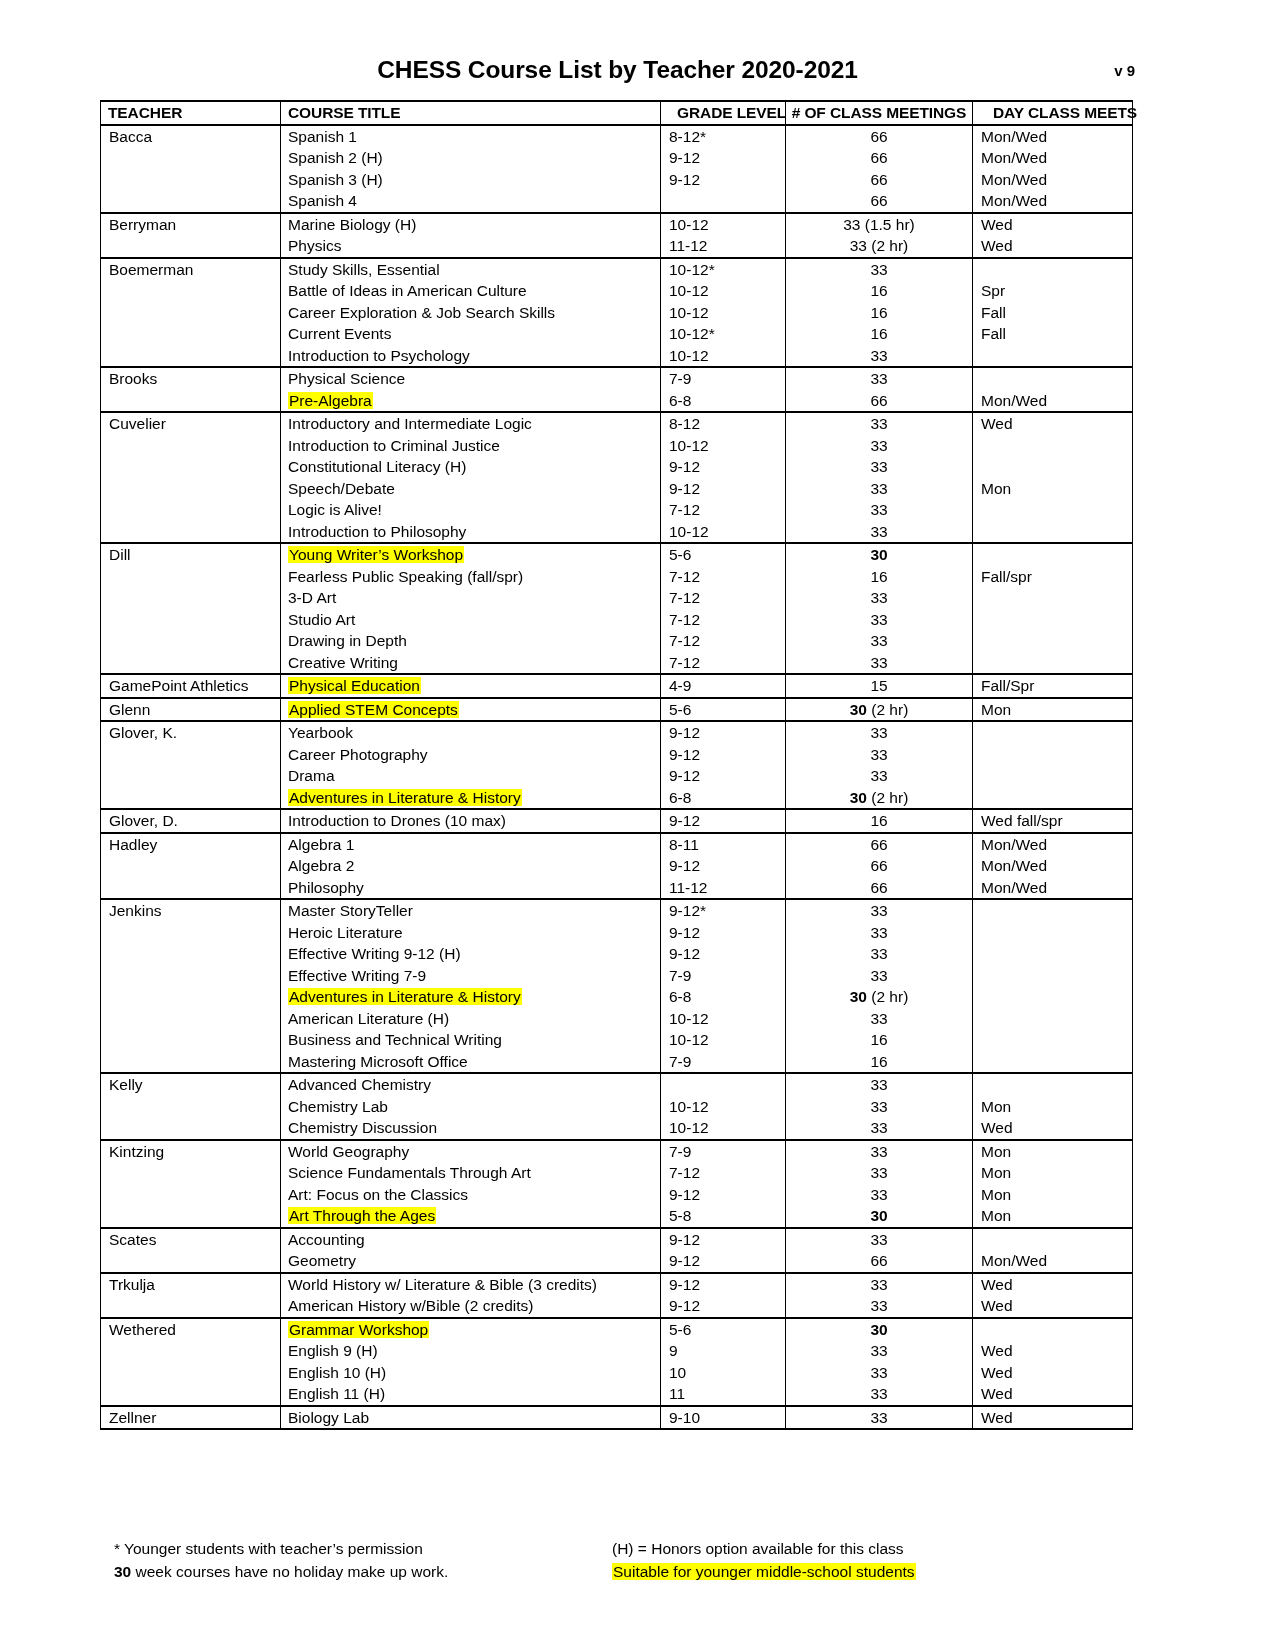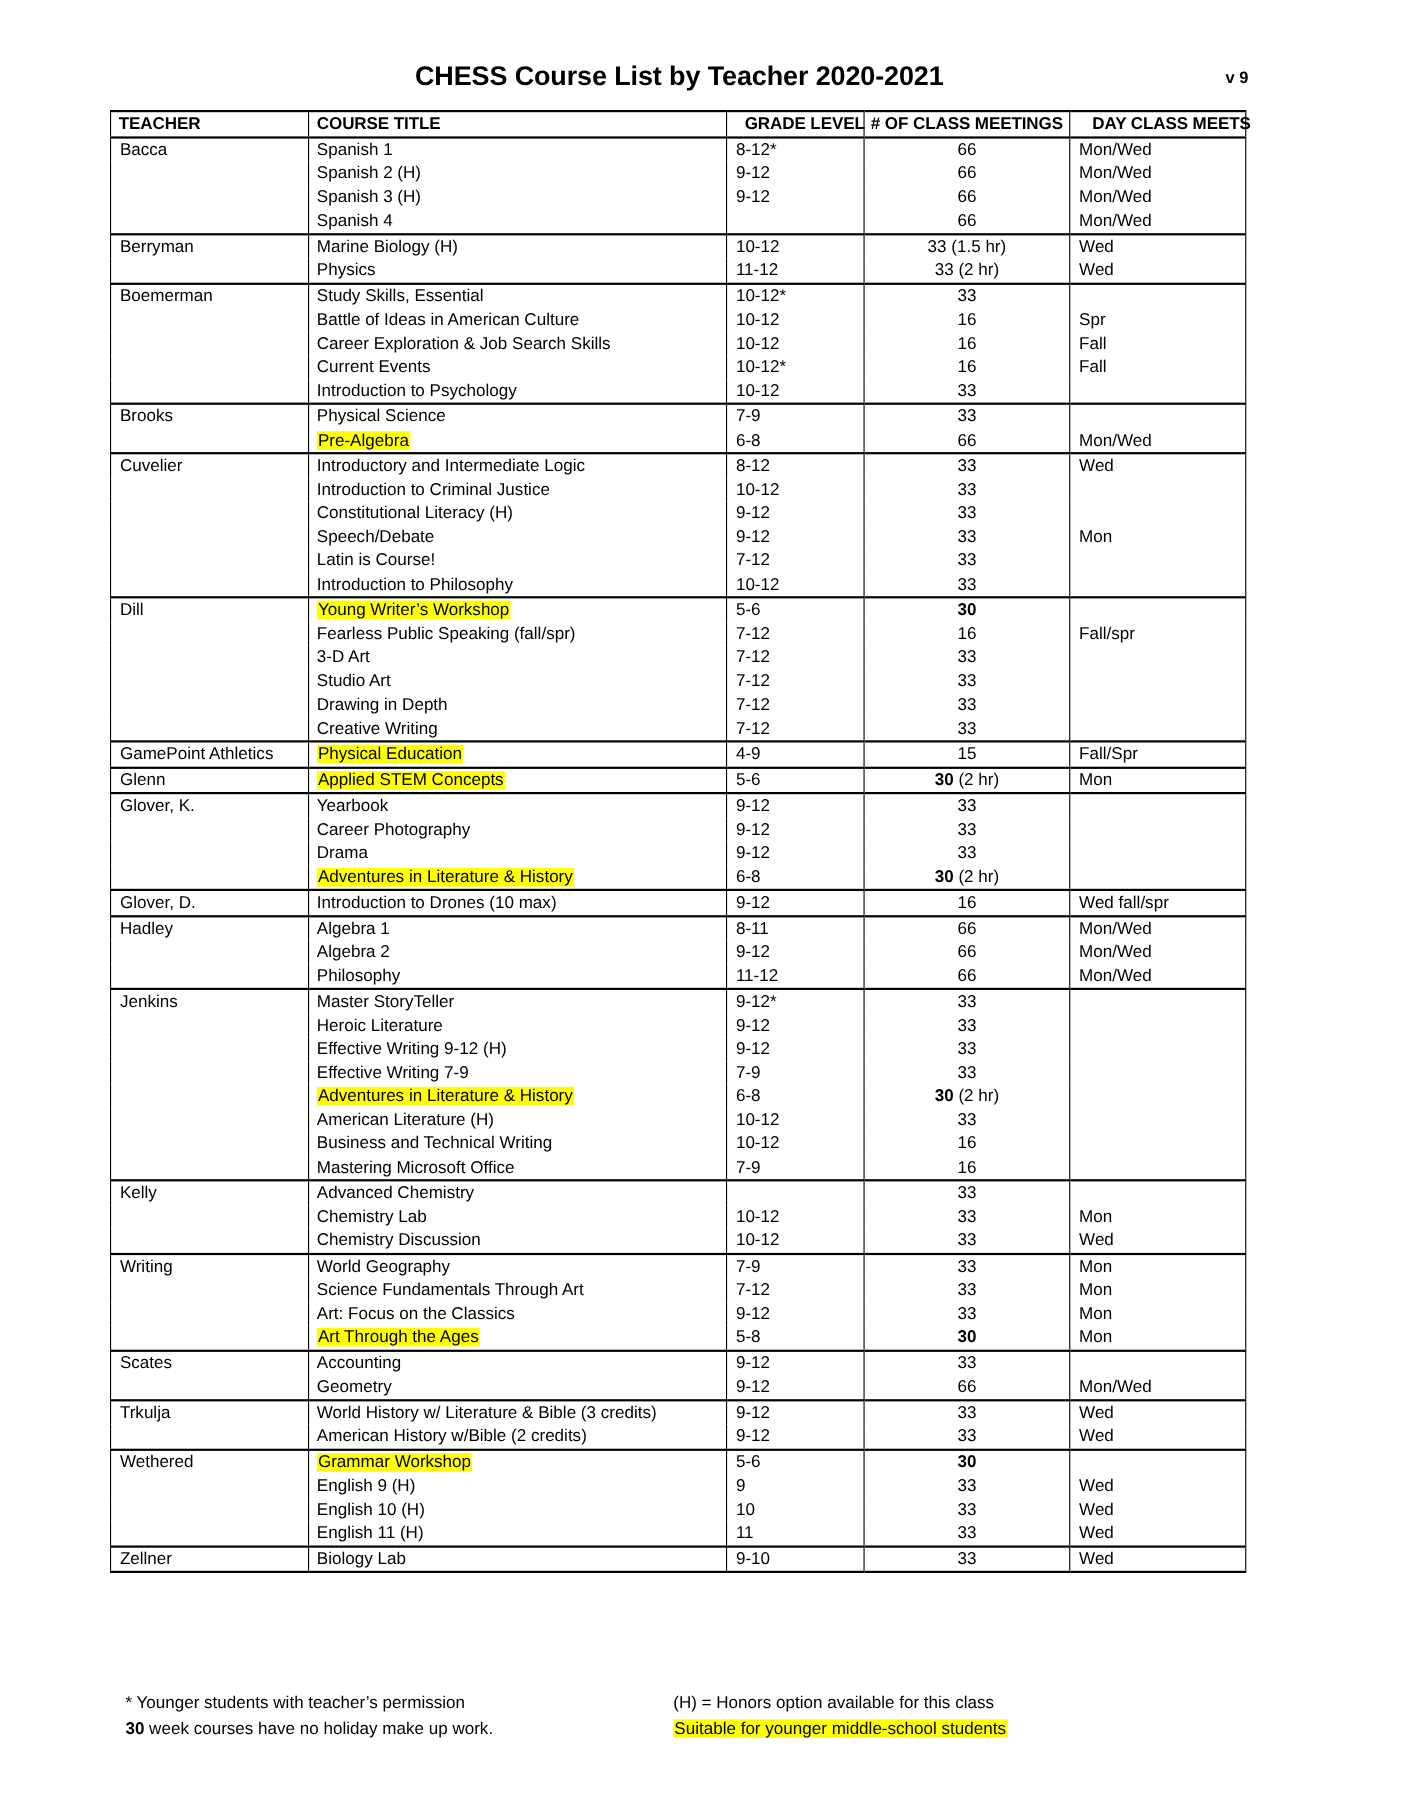--- a/index.html
+++ b/index.html
@@ -277,21 +277,21 @@
         </tr>
         <tr>
           <td class="cell-teacher">&nbsp;</td>
           <td class="cell-title">Speech/Debate</td>
           <td class="cell-grade">9-12</td>
           <td class="cell-meet">33</td>
           <td class="cell-day">Mon</td>
         </tr>
         <tr>
           <td class="cell-teacher">&nbsp;</td>
-          <td class="cell-title">Latin is Course!</td>
+          <td class="cell-title">Logic is Alive!</td>
           <td class="cell-grade">7-12</td>
           <td class="cell-meet">33</td>
           <td class="cell-day">&nbsp;</td>
         </tr>
         <tr>
           <td class="cell-teacher">&nbsp;</td>
           <td class="cell-title">Introduction to Philosophy</td>
           <td class="cell-grade">10-12</td>
           <td class="cell-meet">33</td>
           <td class="cell-day">&nbsp;</td>
@@ -479,21 +479,21 @@
           <td class="cell-day">Mon</td>
         </tr>
         <tr>
           <td class="cell-teacher">&nbsp;</td>
           <td class="cell-title">Chemistry Discussion</td>
           <td class="cell-grade">10-12</td>
           <td class="cell-meet">33</td>
           <td class="cell-day">Wed</td>
         </tr>
         <tr class="group-start">
-          <td class="cell-teacher">Writing</td>
+          <td class="cell-teacher">Kintzing</td>
           <td class="cell-title">World Geography</td>
           <td class="cell-grade">7-9</td>
           <td class="cell-meet">33</td>
           <td class="cell-day">Mon</td>
         </tr>
         <tr>
           <td class="cell-teacher">&nbsp;</td>
           <td class="cell-title">Science Fundamentals Through Art</td>
           <td class="cell-grade">7-12</td>
           <td class="cell-meet">33</td>

